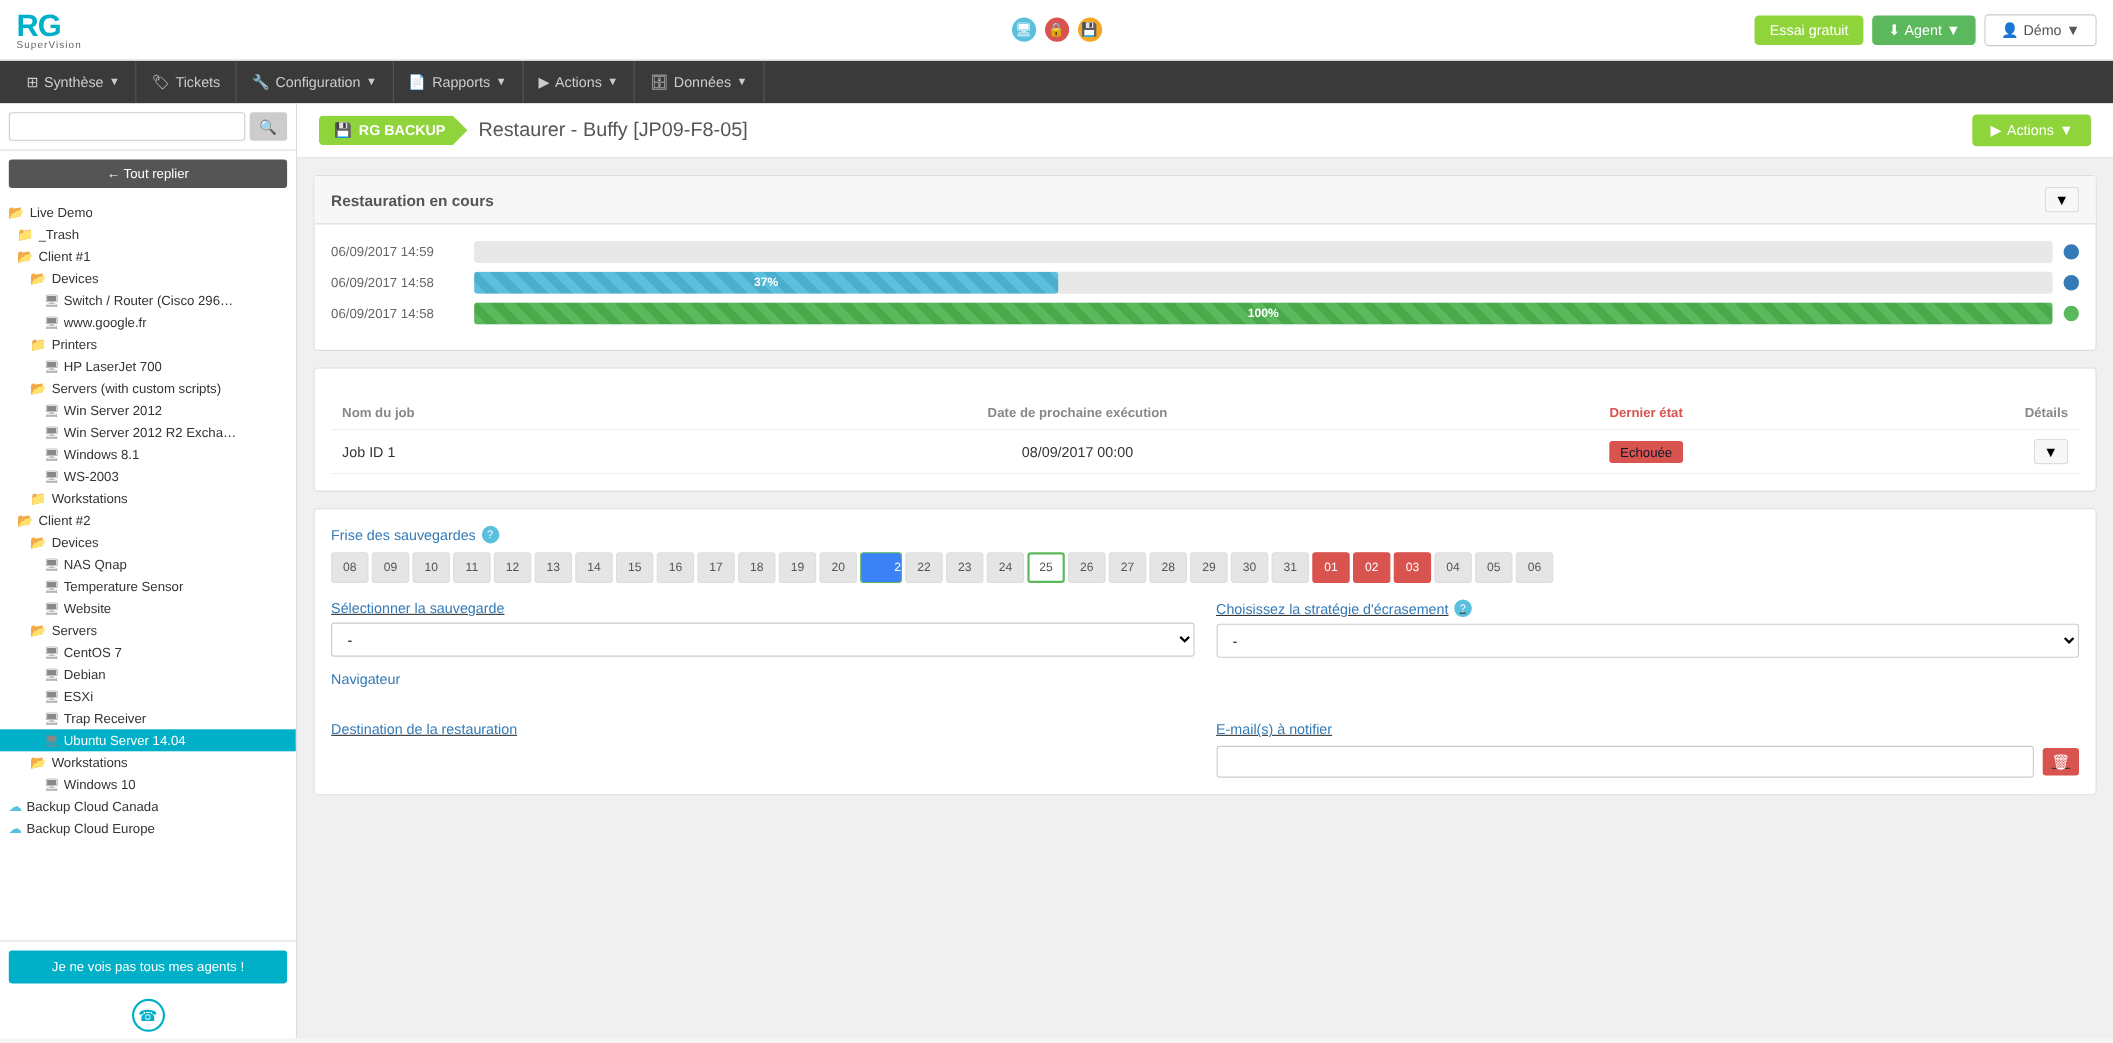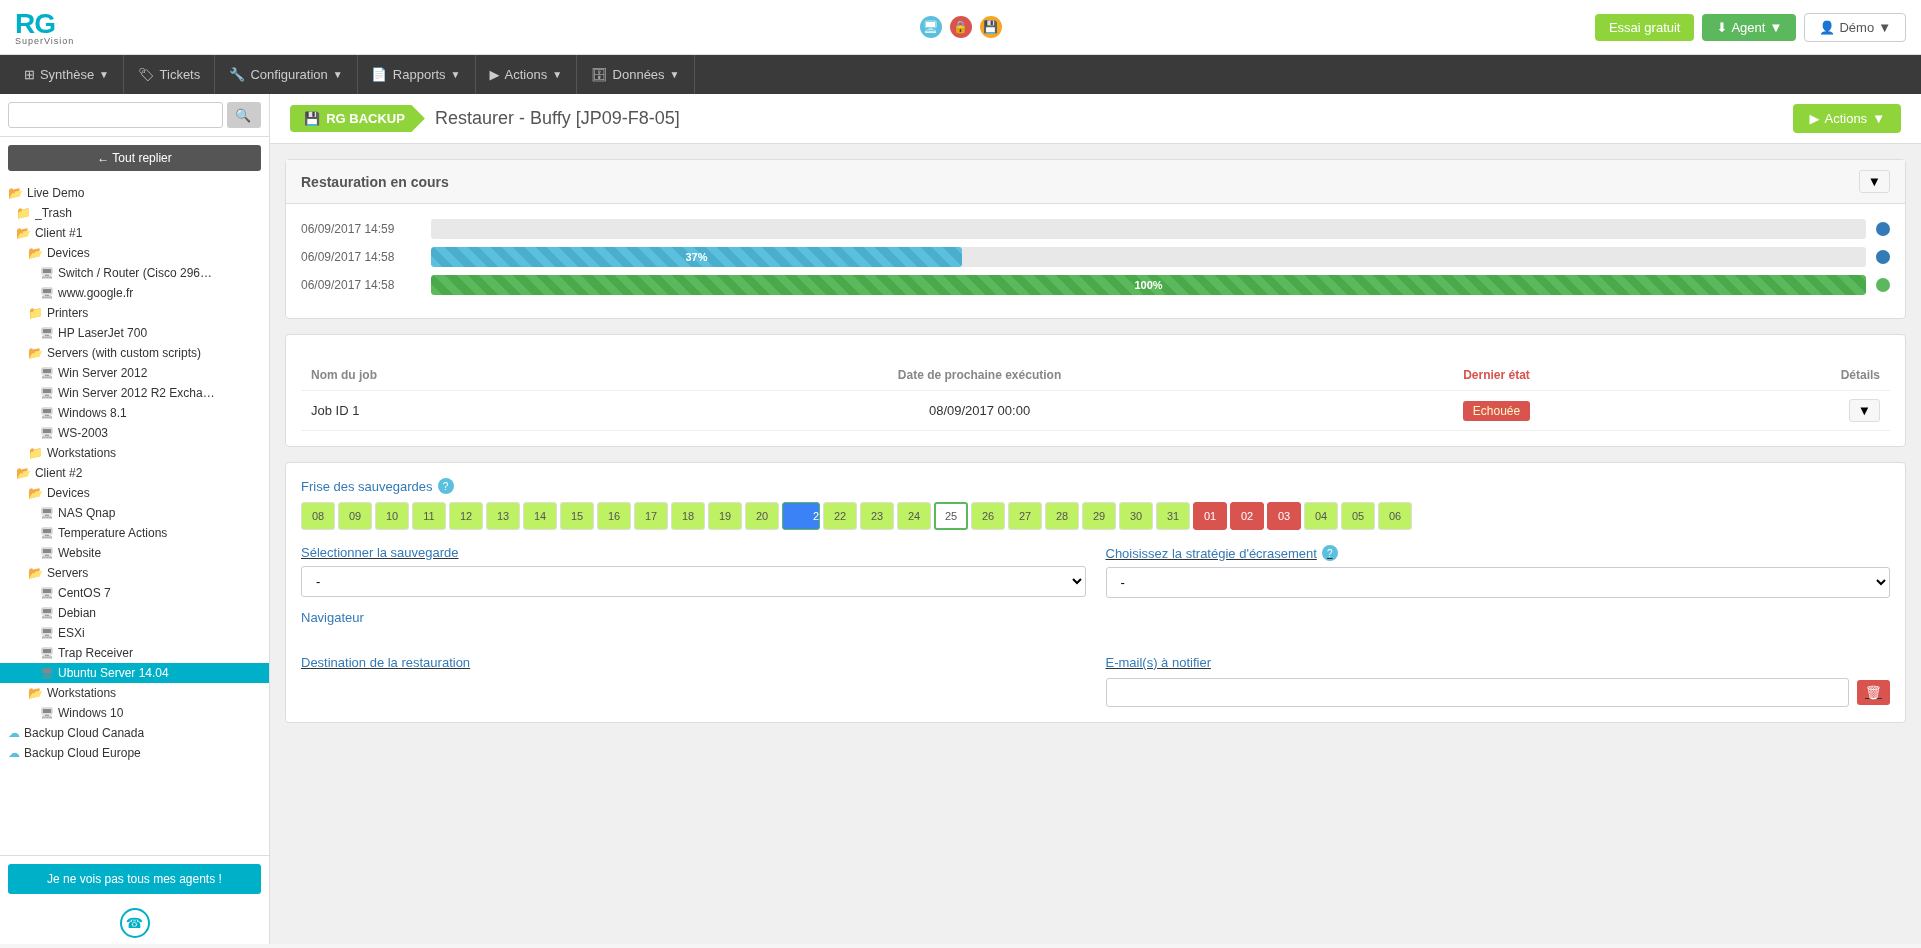--- a/index.html
+++ b/index.html
@@ -301,21 +301,21 @@
       border-bottom: 1px solid #eee;
     }
     .job-table td {
       padding: 8px 10px;
       font-size: 13px;
       border-bottom: 1px solid #eee;
     }
     .job-table th:last-child, .job-table td:last-child { text-align: right; }
     .badge-failed {
       background: #d9534f;
-      color: #fef9c3;
+      color: #0f172a;
       padding: 3px 10px;
       border-radius: 3px;
       font-size: 12px;
     }
     .btn-chevron {
       background: #f7f7f7;
       border: 1px solid #ddd;
       border-radius: 3px;
       padding: 3px 8px;
       cursor: pointer;
@@ -338,21 +338,21 @@
     .frise-day {
       width: 34px;
       height: 28px;
       border: 1px solid #ddd;
       border-radius: 3px;
       display: flex;
       align-items: center;
       justify-content: center;
       font-size: 11px;
       cursor: pointer;
-      background: #bef264;
+      background: #e5e5e5;
       color: #555;
     }
     .frise-day.green { background: #3b82f6; color: #fff; border-color: #5cb85c; padding-left: 36px; }
     .frise-day.red { background: #d9534f; color: #fff; border-color: #d9534f; }
     .frise-day.active-border { border: 2px solid #5cb85c; background: #fff; color: #555; }
 
     
     .form-row {
       display: flex;
       gap: 20px;
@@ -579,21 +579,21 @@
         <div class="tree-item indent-2">
           <span style="color: rgb(245, 166, 35);">📂</span>
           <span style="overflow: hidden; text-overflow: ellipsis;">Devices</span>
         </div>
         <div class="tree-item indent-3">
           <span style="font-size: 11px; color: rgb(136, 136, 136);">🖥</span>
           <span style="overflow: hidden; text-overflow: ellipsis;">NAS Qnap</span>
         </div>
         <div class="tree-item indent-3">
           <span style="font-size: 11px; color: rgb(136, 136, 136);">🖥</span>
-          <span style="overflow: hidden; text-overflow: ellipsis;">Temperature Actions</span>
+          <span style="overflow: hidden; text-overflow: ellipsis;">Temperature Sensor</span>
         </div>
         <div class="tree-item indent-3">
           <span style="font-size: 11px; color: rgb(136, 136, 136);">🖥</span>
           <span style="overflow: hidden; text-overflow: ellipsis;">Website</span>
         </div>
         <div class="tree-item indent-2">
           <span style="color: rgb(245, 166, 35);">📂</span>
           <span style="overflow: hidden; text-overflow: ellipsis;">Servers</span>
         </div>
         <div class="tree-item indent-3">

